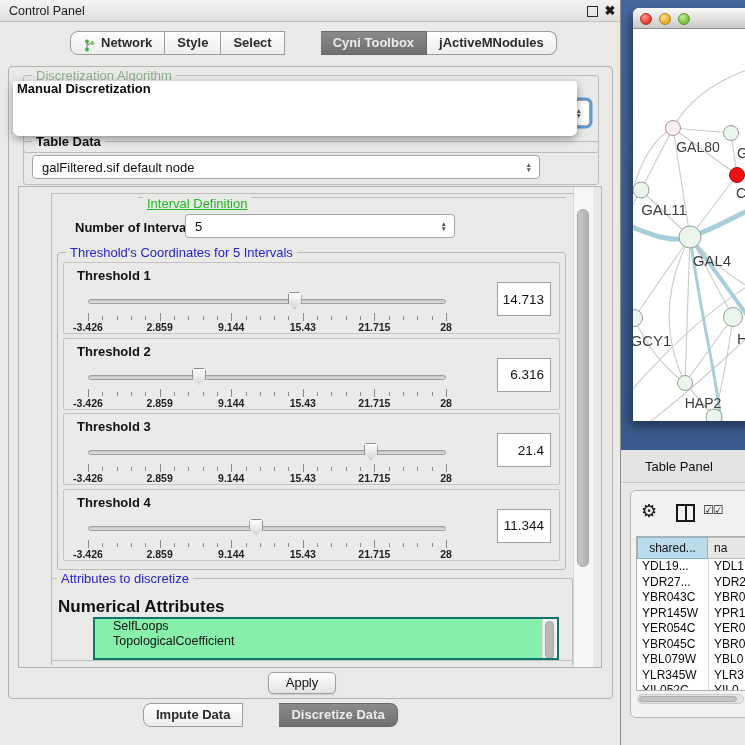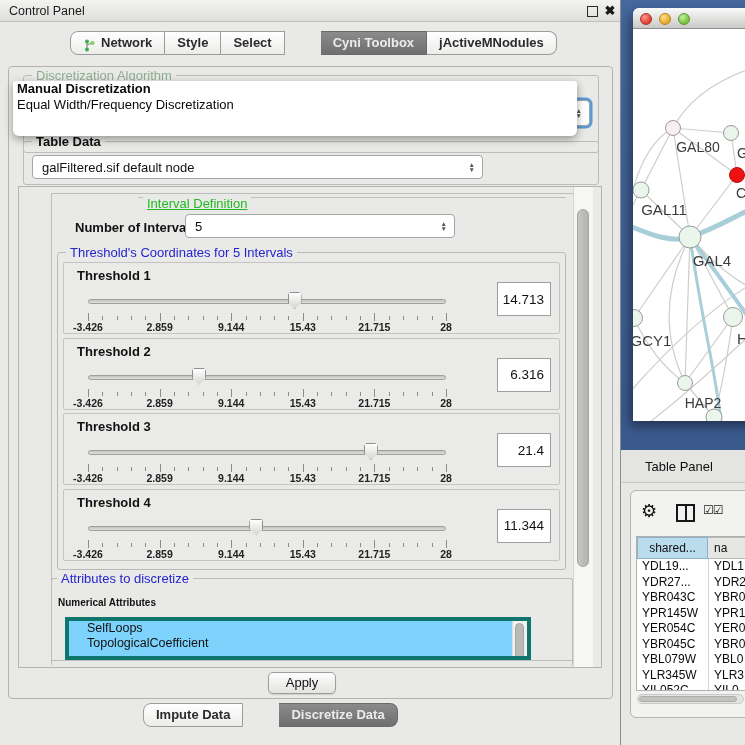--- a/index.html
+++ b/index.html
@@ -61,21 +61,21 @@
     clip-path:polygon(50% 100%,0 62%,0 18%,18% 0,82% 0,100% 18%,100% 62%);}
   .ticks{position:absolute;left:0;right:0;top:50px;height:9px;}
   .tick{position:absolute;width:1px;background:#8b8b89;}
   .tick.minor{height:4px;top:3px;}
   .tick.major{height:8px;top:0;}
   .scale{position:absolute;left:0;right:0;top:58px;height:12px;}
   .scale span{position:absolute;transform:translateX(-50%);font-size:10.5px;font-weight:bold;color:#222;white-space:nowrap;}
   .thr-val{position:absolute;right:8px;top:19px;width:54px;height:34px;background:#fff;border:1px solid #9e9e9c;
     box-sizing:border-box;font-size:13.5px;color:#111;display:flex;align-items:center;justify-content:flex-end;padding-right:6px;}
   
-  .attr-list{position:absolute;background:#7dd3fc;border:4px solid #0f766e;box-sizing:border-box;overflow:hidden;}
+  .attr-list{position:absolute;background:#86efac;border:2px solid #0f766e;box-sizing:border-box;overflow:hidden;margin-left:28px;}
   .attr-item{font-size:12.5px;color:#111;padding-left:18px;line-height:15px;white-space:nowrap;}
   .attr-scroll{position:absolute;right:0;top:0;width:14px;height:100%;background:#f1f1ef;border-left:1px solid #dcdcda;}
   .attr-thumb{position:absolute;left:2px;top:2px;width:9px;height:38px;border-radius:5px;background:#b9b9b7;border:1px solid #a5a5a3;box-sizing:border-box;}
   
   .applybtn{position:absolute;left:268px;top:672px;width:66px;height:20px;border:1px solid #9e9e9c;border-radius:5px;
     background:linear-gradient(#fefefe,#e3e3e1);font-size:13px;color:#111;text-align:center;line-height:19px;box-shadow:0 1px 1px rgba(0,0,0,.12);}
   
   .desktop{position:absolute;left:621px;top:0;width:124px;height:450px;background:linear-gradient(180deg,#46689f,#3a5a8e);}
   .netwin{position:absolute;left:633px;top:8px;width:127px;height:413px;border-radius:6px 0 0 0;
     background:#fff;box-shadow:-3px 5px 12px rgba(0,0,0,.45);overflow:hidden;}
@@ -153,21 +153,21 @@
         <div class="combo focus" style="left:10px;top:24px;width:556px;height:26px;">
           <div class="stepper">
               <span>▲</span>
               <span>▼</span>
             </div>
         </div>
       </div>
 
       <div class="grp" style="left:14px;top:74px;width:576px;height:44px;text-decoration:underline;">
         <div class="grp-title t-dark" style="font-weight:bold;">Table Data</div>
-        <div class="combo" style="left:8px;top:13px;width:451px;height:24px;">
+        <div class="combo" style="left:8px;top:13px;width:508px;height:24px;">
           <div class="val">galFiltered.sif default node</div>
           <div class="stepper">
               <span>▲</span>
               <span>▼</span>
             </div>
         </div>
       </div>
     </div>
 
     <div class="spane">
@@ -367,21 +367,21 @@
             </div>
             <div class="sld-handle" style="left: calc(47% - 7px);"></div>
           </div>
           <div class="thr-val">11.344</div>
         </div>
       </div>
 
     <div class="grp" style="left:51px;top:578px;width:522px;height:88px;border-bottom:none;">
       <div class="grp-title t-blue" style="left:5px;">Attributes to discretize</div>
     </div>
-    <div style="position:absolute;left:58px;top:597px;font-size:10px;font-weight:bold;color:#111;">Numerical Attributes</div>
+    <div style="position:absolute;left:58px;top:597px;font-size:17px;font-weight:bold;color:#111;">Numerical Attributes</div>
     <div class="attr-list" style="left:65px;top:617px;width:466px;height:43px;">
       <div id="attr-items">
           <div class="attr-item">SelfLoops</div>
           <div class="attr-item">TopologicalCoefficient</div>
         </div>
       <div class="attr-scroll">
         <div class="attr-thumb"></div>
       </div>
     </div>
 
@@ -391,21 +391,20 @@
         <div class="tab">
           <span>Impute Data</span>
         </div>
         <div class="tab sel">
           <span>Discretize Data</span>
         </div>
       </div>
 
     <div class="popup">
       <div class="item bold">Manual Discretization</div>
-      <div class="item">Equal Width/Frequency Discretization</div>
     </div>
   </div>
 
   <div class="desktop"></div>
   <div class="netwin">
     <div class="netwin-tb">
       <div class="light red"></div>
       <div class="light yellow"></div>
       <div class="light green"></div>
     </div>

